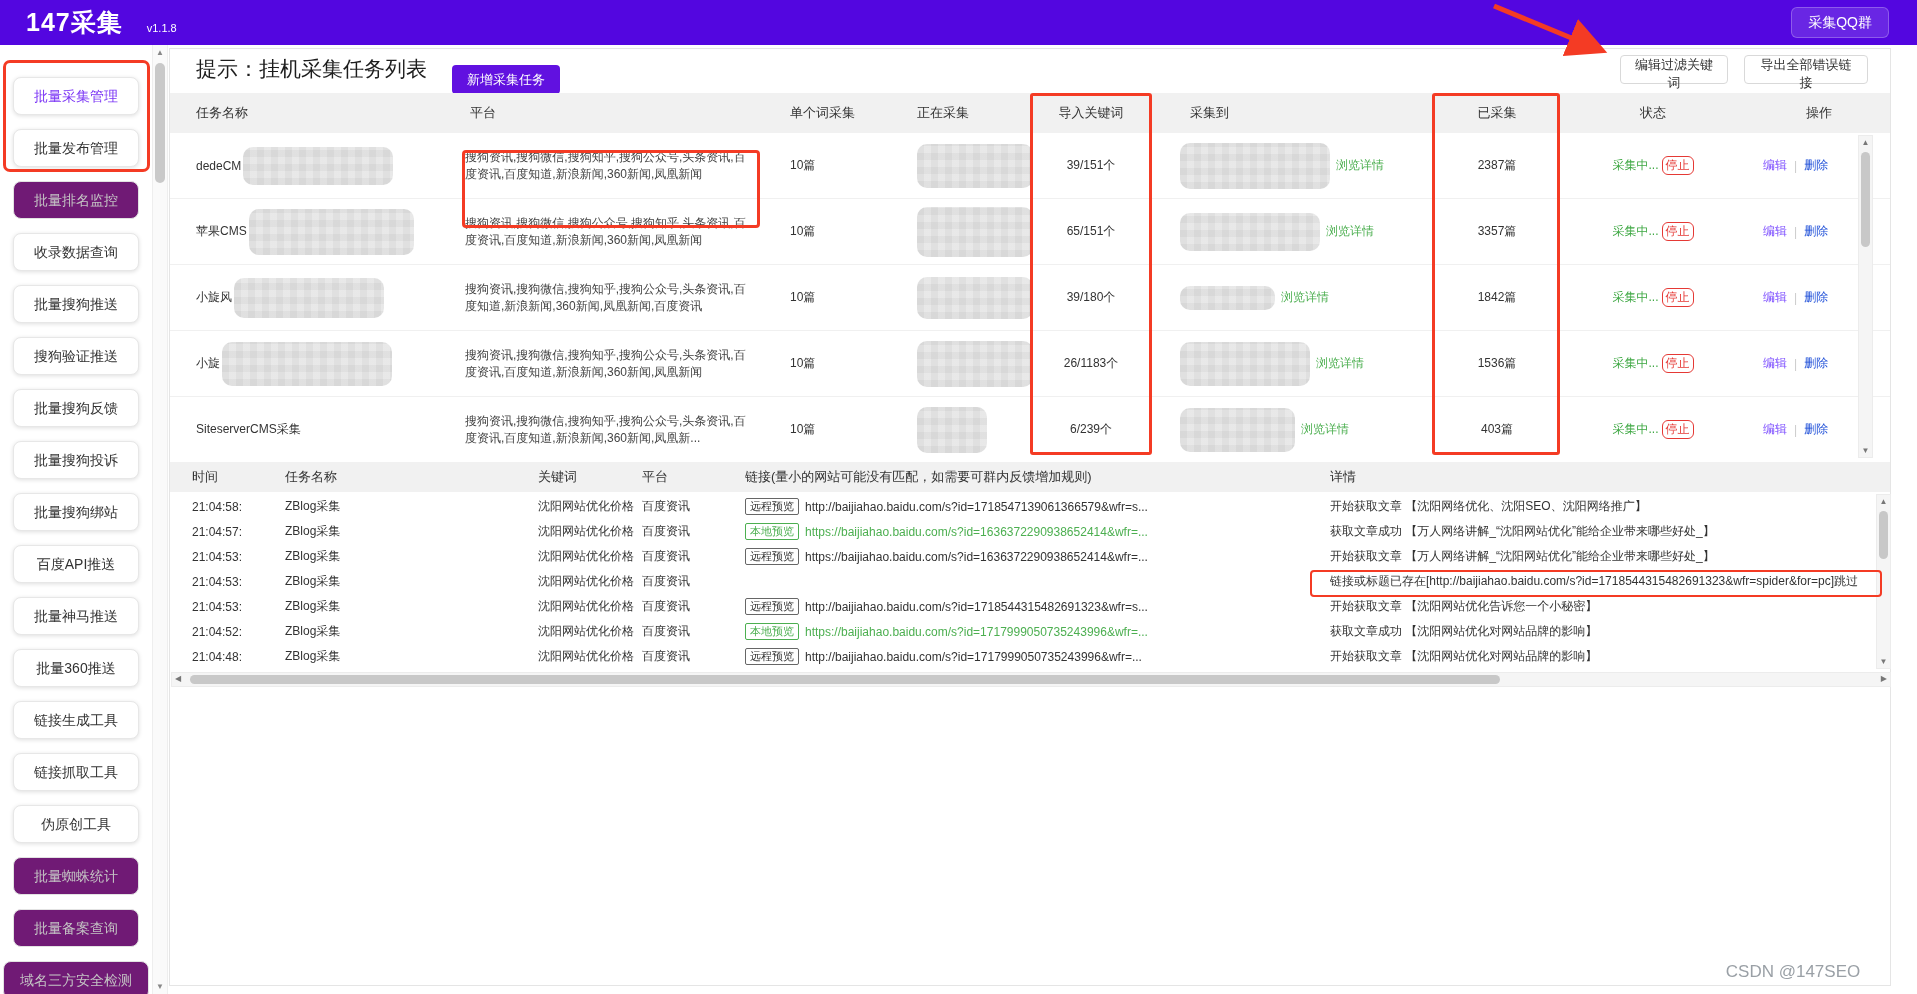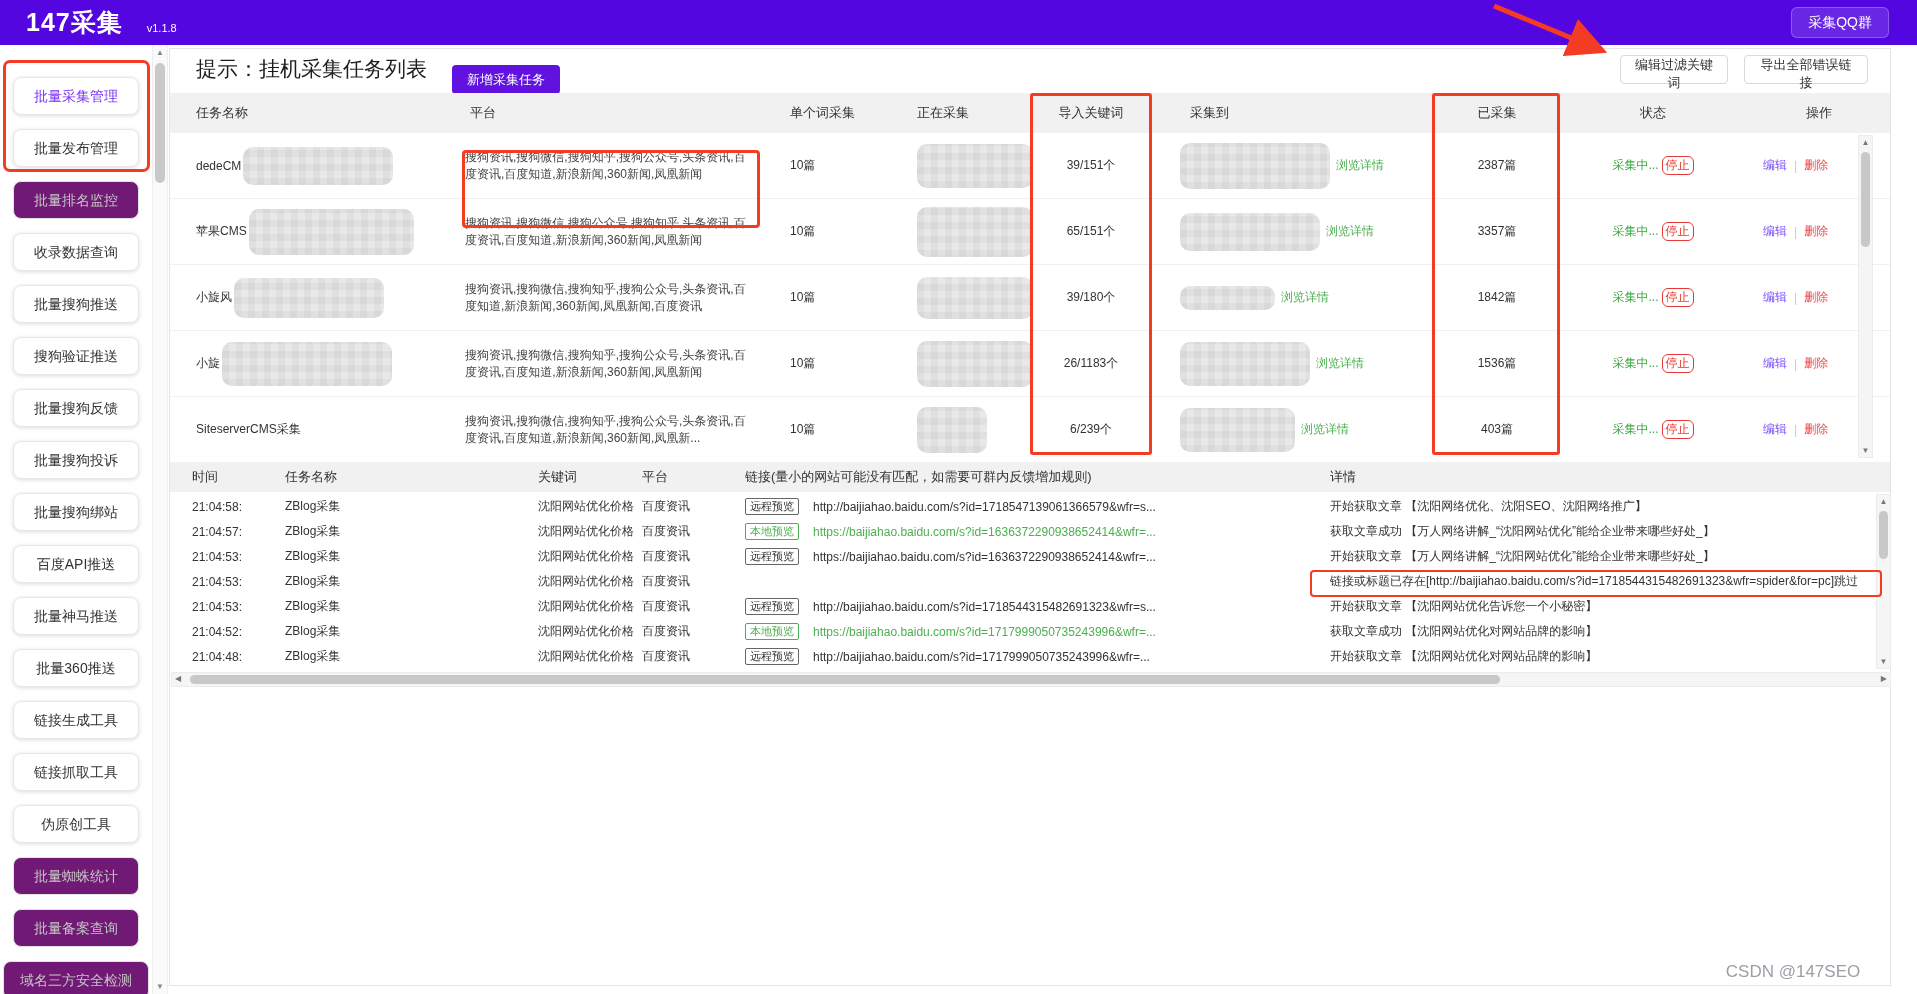--- a/index.html
+++ b/index.html
@@ -46,40 +46,40 @@
   .plat { line-height:17px; padding-right:10px; color:#444; }
   .mosaic { display:inline-block; border-radius:10px; background-color:#ececec;
             background-image:repeating-linear-gradient(0deg, rgba(0,0,0,0.035) 0 7px, rgba(255,255,255,0) 7px 14px),
                              repeating-linear-gradient(90deg, rgba(0,0,0,0.05) 0 7px, rgba(0,0,0,0.015) 7px 14px); }
   .name-cell .mosaic { margin-left:2px; }
   .glink { color:#4caf50; cursor:pointer; margin-left:6px; white-space:nowrap; }
   .st-run { color:#3da742; }
   .st-stop { color:#e53935; border:1px solid #e53935; padding:0 3px; margin-left:3px; border-radius:6px; cursor:pointer; }
   .op-edit { color:#7c4dff; cursor:pointer; }
   .op-sep { color:#ccc; margin:0 7px; }
-  .op-del { color:#ef4444; cursor:pointer; }
+  .op-del { color:#1d4ed8; cursor:pointer; }
 
   
   .vscroll { position:absolute; width:15px; background:#f5f5f5; border:1px solid #ececec; }
   .vscroll .arr { position:absolute; left:0; width:13px; text-align:center; font-size:8px; color:#777; }
   .vscroll .thumb { position:absolute; left:2px; width:9px; background:#c8c8c8; border-radius:5px; }
   .hscroll { position:absolute; left:171px; top:672px; width:1720px; height:15px; background:#f5f5f5; border:1px solid #ececec; }
   .hscroll .arr { position:absolute; top:1px; font-size:8px; color:#777; }
   .hscroll .thumb { position:absolute; top:2px; left:18px; width:1310px; height:9px; background:#c8c8c8; border-radius:5px; }
 
   
   .lgrid { display:grid; grid-template-columns:95px 235px 140px 105px 555px 590px; }
   .log-head { position:absolute; left:170px; top:462px; width:1720px; height:30px; background:#f1f1f1; font-size:13px; color:#333; }
   .log-head > div { display:flex; align-items:center; }
   .log-body { position:absolute; left:170px; top:494px; width:1720px; }
   .log-row { height:25px; font-size:12px; color:#333; }
   .log-row > div { display:flex; align-items:center; overflow:hidden; white-space:nowrap; }
   .l-pad22 { padding-left:22px; } .l-pad20 { padding-left:20px; } .l-pad38 { padding-left:38px; }
   .l-pad2 { padding-left:2px; } .l-pad30 { padding-left:30px; }
-  .badge { font-size:11px; padding:0 4px; border-radius:2px; margin-right:14px; cursor:pointer; white-space:nowrap; }
+  .badge { font-size:11px; padding:0 4px; border-radius:2px; margin-right:6px; cursor:pointer; white-space:nowrap; }
   .badge.remote { border:1px solid #666; color:#333; }
   .badge.local { border:1px solid #4caf50; color:#4caf50; }
   .url { cursor:pointer; }
   .url.green { color:#4caf50; }
 
   
   .red-box { position:absolute; border:3px solid #f43b24; border-radius:7px; pointer-events:none; }
   .red-box.thin { border-width:2px; border-radius:4px; }
   .anno-svg { position:absolute; left:0; top:0; pointer-events:none; }
 

